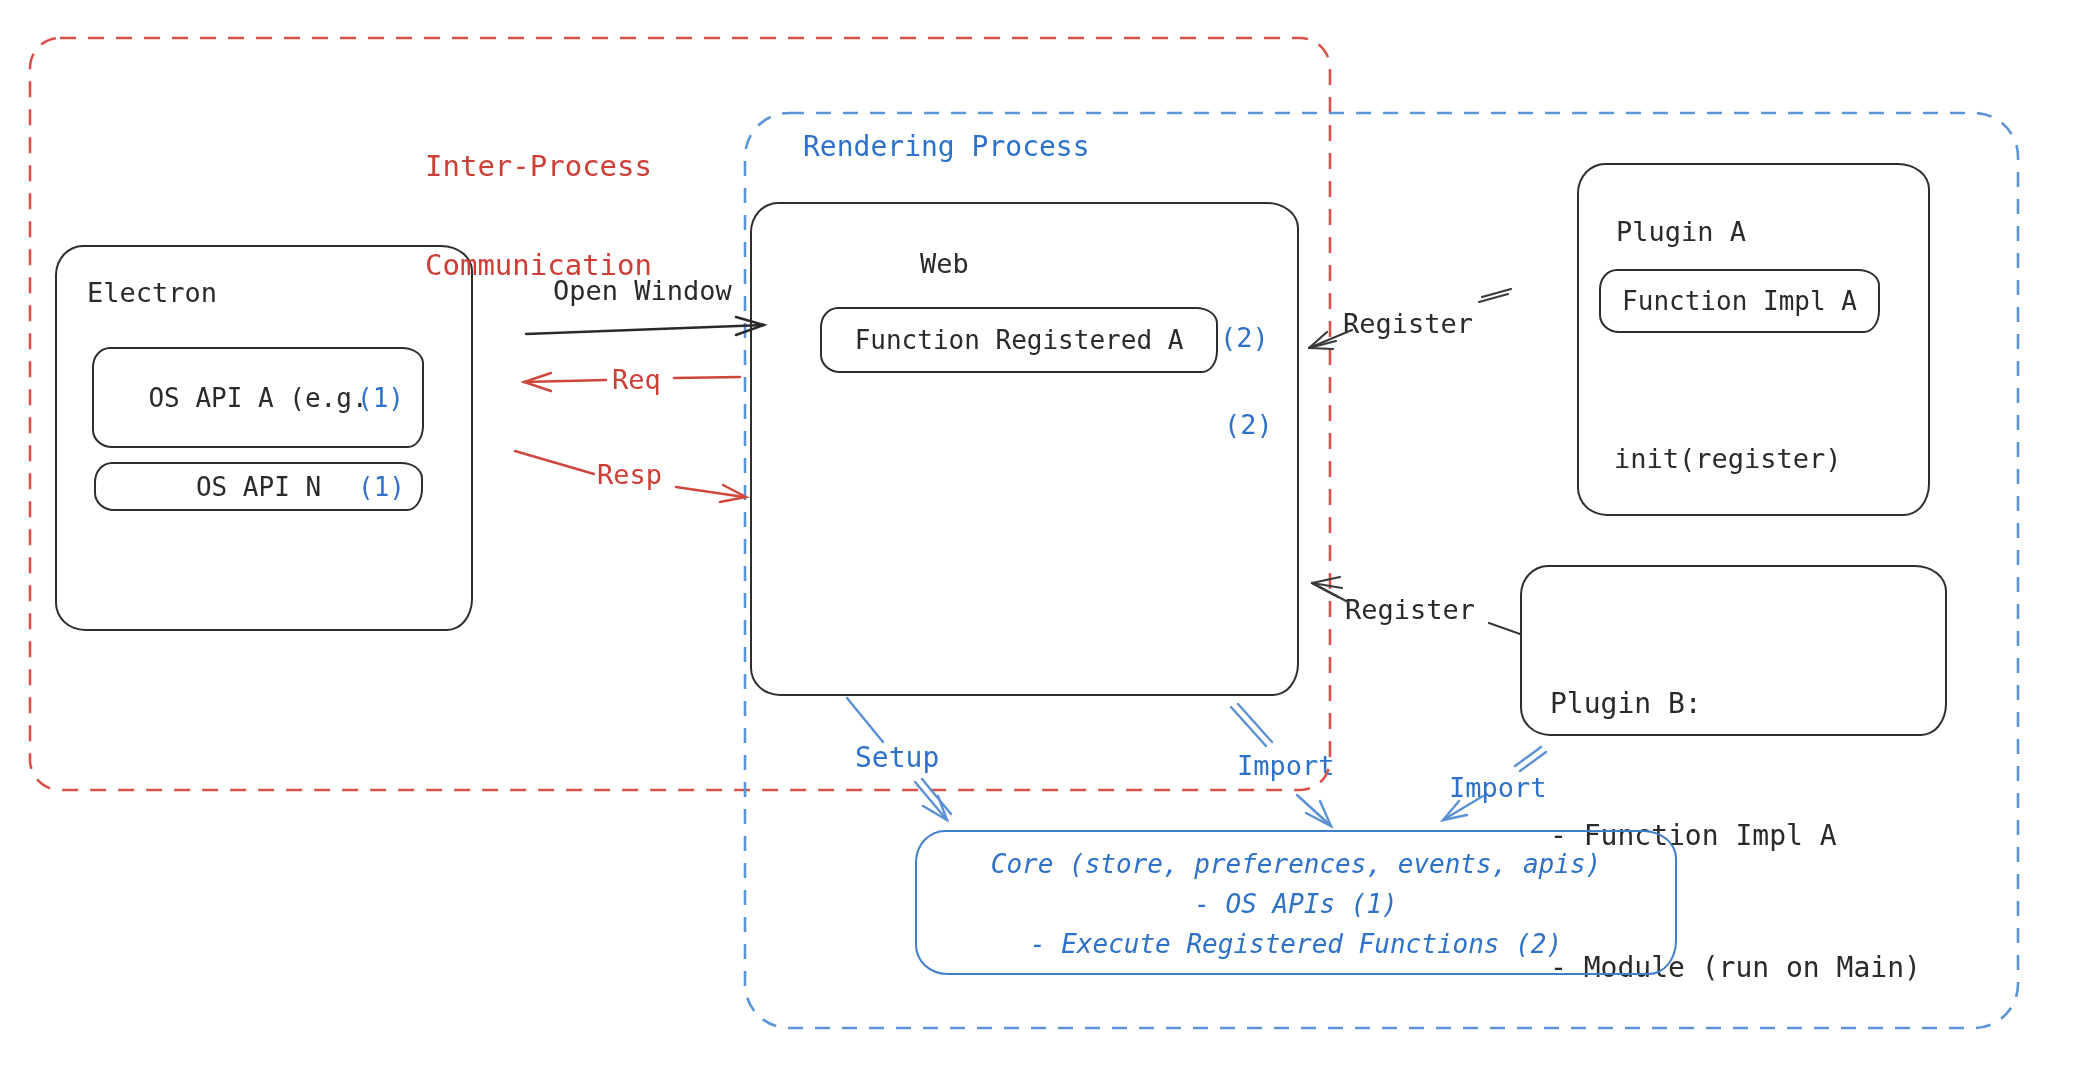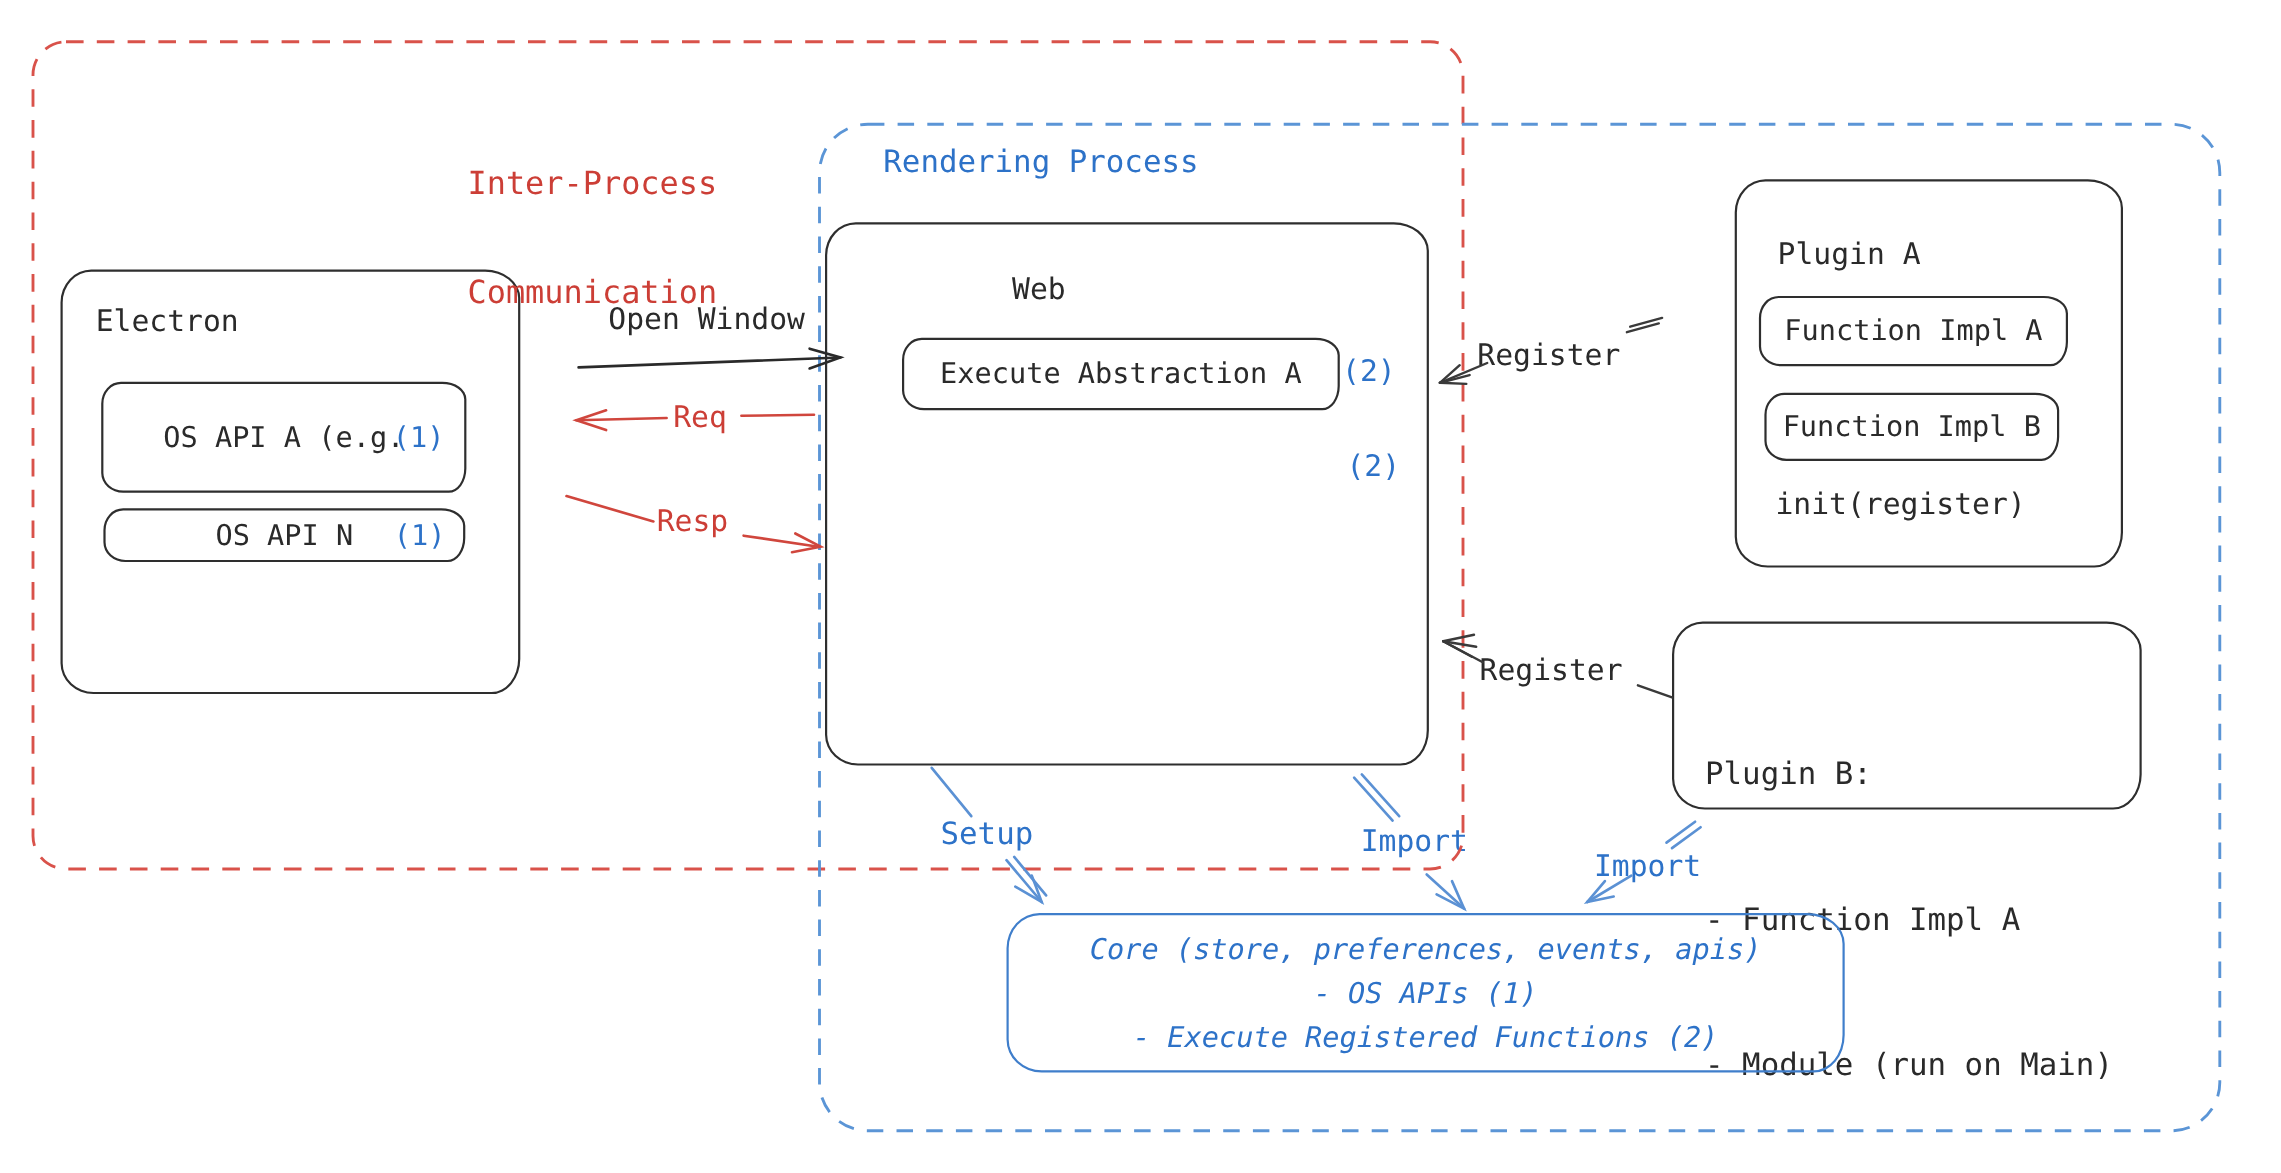--- a/index.html
+++ b/index.html
@@ -46,36 +46,33 @@
   <div class="innerbox" style="left:37px;top:215px;width:325px;height:45px;">
     <span class="f26 black">OS API N</span>
     <span class="badge" style="right:16px;top:8px;">(1)</span>
   </div>
 </div>
 
 <div class="sketchbox" style="left:750px;top:202px;width:545px;height:490px;">
   <div class="label black f27" style="left:168px;top:44px;">Web</div>
 
   <div class="innerbox" style="left:68px;top:103px;width:394px;height:62px;">
-    <span class="f26 black">Execute Abstraction A</span>
+    <span class="f26 black">Function Registered A</span>
   </div>
   <span class="badge" style="left:468px;top:118px;font-size:27px;">(2)</span>
 
   <span class="badge" style="left:472px;top:205px;font-size:27px;">(2)</span>
 
 
 </div>
 
 <div class="sketchbox" style="left:1577px;top:163px;width:349px;height:349px;">
   <div class="label black f27" style="left:37px;top:51px;">Plugin A</div>
   <div class="innerbox" style="left:20px;top:104px;width:277px;height:60px;">
     <span class="f26 black">Function Impl A</span>
-  </div>
-  <div class="innerbox" style="left:25px;top:192px;width:264px;height:58px;">
-    <span class="f26 black">Function Impl B</span>
   </div>
   <div class="label black f27" style="left:35px;top:278px;">init(register)</div>
 </div>
 
 <div class="sketchbox" style="left:1520px;top:565px;width:423px;height:167px;">
   <div class="label black f28" style="left:28px;top:27px;line-height:44px;">
     <div>Plugin B:</div>
     <div>- Function Impl A</div>
     <div>- Module (run on Main)</div>
   </div>

